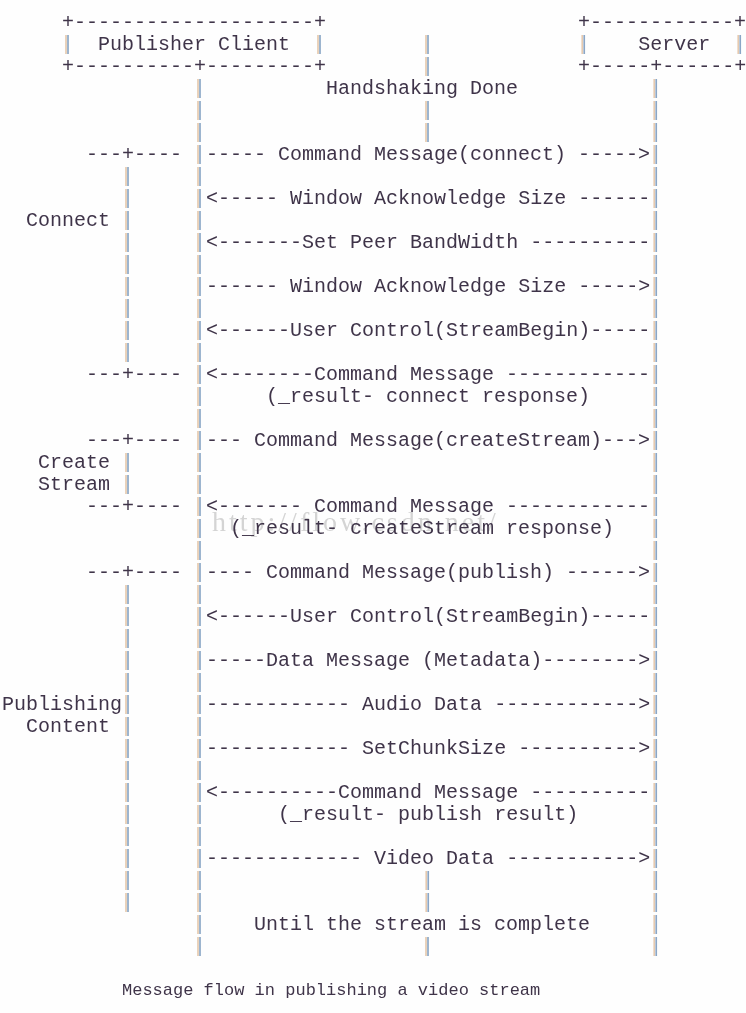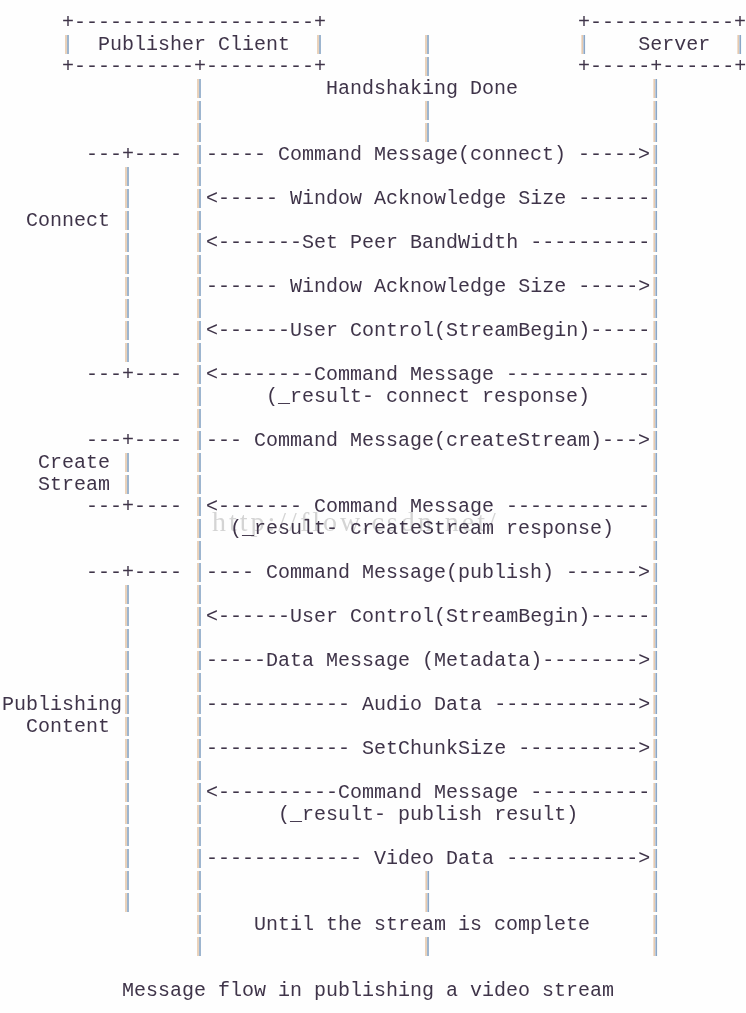--- a/index.html
+++ b/index.html
@@ -23,21 +23,21 @@
   .ascii .row { height: 22px; white-space: pre; }
   .ascii .pipe {
     color: #8aa6c6;
     text-shadow: -2px 0 0 rgba(205,150,95,0.5);
   }
   .caption {
     position: absolute;
     top: 980px;
     left: 2px;
     padding-left: 120px;
-    font-size: 20px;
+    font-size: 17px;
     line-height: 22px;
     white-space: pre;
     color: #3f3449;
   }
   .watermark {
     position: absolute;
     top: 506px;
     left: 212px;
     font-family: "Liberation Serif", "DejaVu Serif", serif;
     font-size: 28px;

